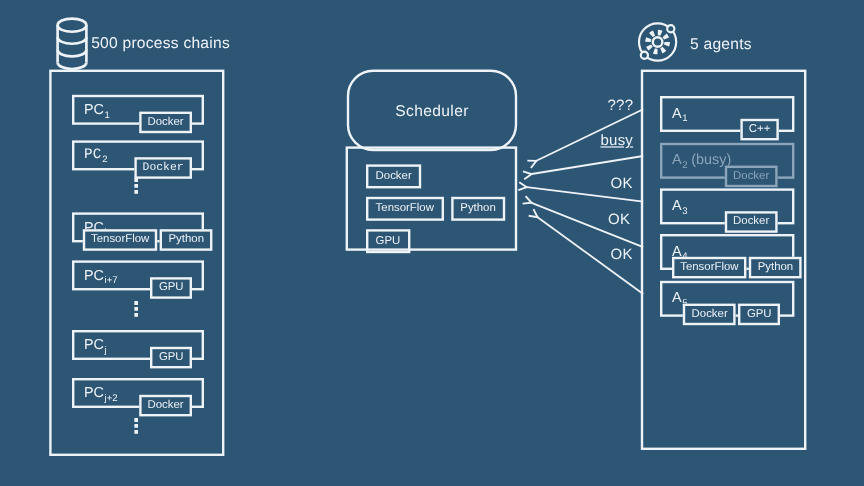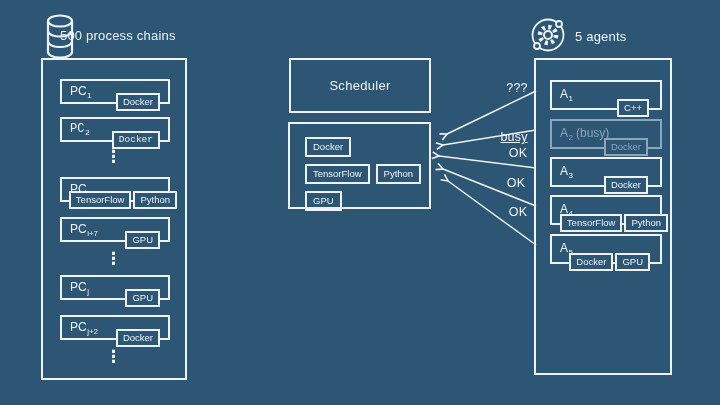--- a/index.html
+++ b/index.html
@@ -44,21 +44,21 @@
 <div class="abs" style="left:45px;top:13px;width:30px;height:47px;">
   <svg width="30" height="47" viewBox="0 0 30 47" fill="none" stroke="#eef3f7" stroke-width="2.2">
     <ellipse cx="15" cy="8" rx="12" ry="5.5"></ellipse>
     <path d="M3,8 V39"></path>
       <path d="M27,8 V39"></path>
     <path d="M3,39 a12,5.5 0 0 0 24,0"></path>
     <path d="M3,18 a12,5.5 0 0 0 24,0"></path>
     <path d="M3,28.5 a12,5.5 0 0 0 24,0"></path>
   </svg>
 </div>
-<div class="abs hdr-label" style="left:60px;top:28px;">500 process chains</div>
+<div class="abs hdr-label" style="left:76px;top:28px;">500 process chains</div>
 
 <div class="abs" style="left:528px;top:14px;width:40px;height:42px;">
   <svg width="40" height="42" viewBox="0 0 40 40" fill="none" stroke="#eef3f7">
     <circle cx="20" cy="20" r="15.5" stroke-width="1.8"></circle>
     <circle cx="20" cy="20" r="8" stroke-width="4.6" stroke-dasharray="3.05 3.23"></circle>
     <circle cx="20" cy="20" r="4" stroke-width="2" fill="#2d5574"></circle>
     <circle cx="31" cy="9" r="3" stroke-width="1.8" fill="#2d5574"></circle>
     <circle cx="9" cy="31" r="3" stroke-width="1.8" fill="#2d5574"></circle>
   </svg>
 </div>
@@ -109,21 +109,21 @@
   <div class="row" style="left:17px;top:255px;width:110px;height:25px;">
     <span class="row-label"><span>PC</span><span class="sub">j+2</span></span>
     <span class="tags" style="right:8px;">
         <span class="tag">Docker</span>
       </span>
   </div>
 
   <div class="dots" style="left:62px;top:288px;">⋮</div>
 </div>
 
-<div class="abs outline sched" style="left:289px;top:58px;width:142px;height:55px;">
+<div class="abs outline sched" style="left:289px;top:58px;width:142px;height:68px;border-radius:22px;">
   <span>Scheduler</span>
 </div>
 
 <div class="abs outline caps" style="left:288px;top:122px;width:143px;height:87px;">
   <div class="caps-row">
       <span class="cap-tag">Docker</span>
     </div>
   <div class="caps-row">
     <span class="cap-tag">TensorFlow</span>
     <span class="cap-tag">Python</span>
@@ -142,21 +142,21 @@
   <g stroke="#eef3f7" stroke-width="1.5">
     <line x1="536" y1="91" x2="447" y2="134" marker-end="url(#ah)"></line>
     <line x1="536" y1="130" x2="443" y2="145" marker-end="url(#ah)"></line>
     <line x1="536" y1="168" x2="439" y2="156" marker-end="url(#ah)"></line>
     <line x1="536" y1="206" x2="443" y2="169" marker-end="url(#ah)"></line>
     <line x1="536" y1="245" x2="448" y2="181" marker-end="url(#ah)"></line>
   </g>
 </svg>
 
 <div class="arrow-label" style="left:500px;top:81px;width:34px;">???</div>
-<div class="arrow-label" style="left:496px;top:130px;width:36px;text-decoration:underline;">busy</div>
+<div class="arrow-label" style="left:496px;top:110px;width:36px;text-decoration:underline;">busy</div>
 <div class="arrow-label" style="left:504px;top:146px;width:28px;">OK</div>
 <div class="arrow-label" style="left:502px;top:176px;width:28px;">OK</div>
 <div class="arrow-label" style="left:504px;top:205px;width:28px;">OK</div>
 
 <div class="abs col" style="left:534px;top:58px;width:138px;height:317px;">
 
   <div class="row agent" style="left:14px;top:20px;width:112px;height:30px;">
     <span class="row-label"><span>A</span><span class="sub">1</span><span class="suffix"></span></span>
     <span class="tags" style="right:11px;">
         <span class="tag">C++</span>

